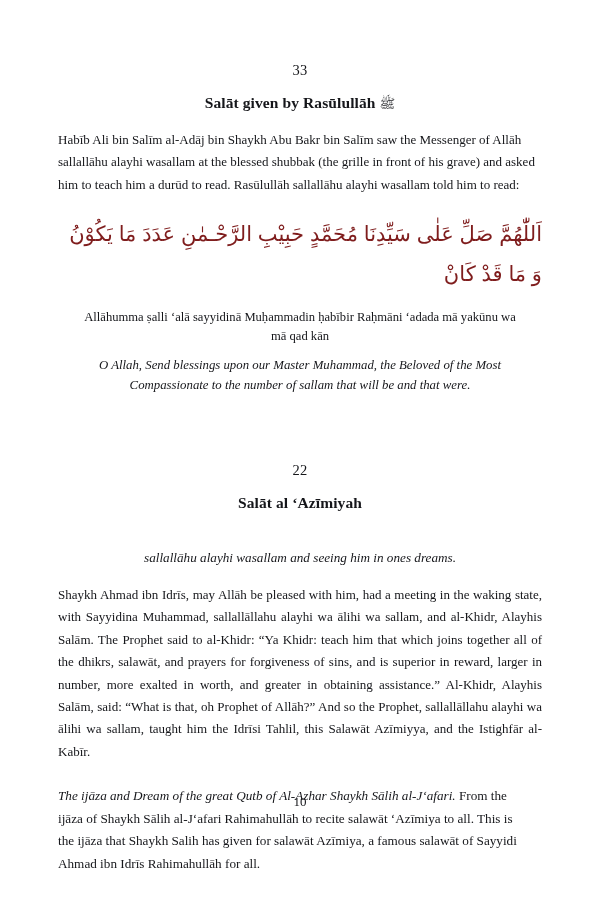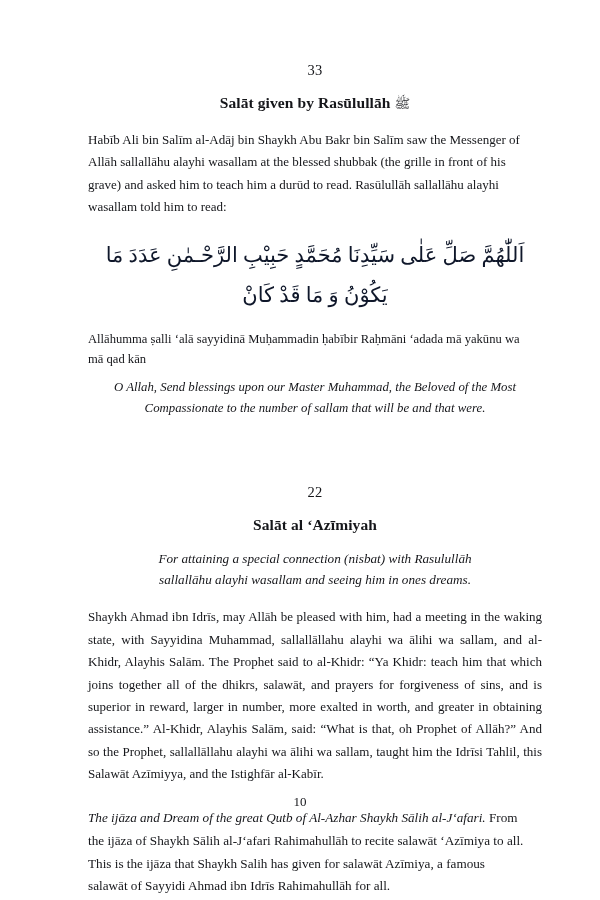--- a/index.html
+++ b/index.html
@@ -12,21 +12,21 @@
     background: #ffffff;
     font-family: "Liberation Serif", serif;
     color: #15161a;
     overflow: hidden;
   }
   .page {
     position: relative;
     width: 600px;
     height: 900px;
     box-sizing: border-box;
-    padding: 62px 58px 30px 88px;
+    padding: 62px 58px 30px 58px;
   }
   .section {
     width: 100%;
   }
   .num {
     text-align: center;
     font-size: 14.5px;
     font-weight: 400;
     letter-spacing: 0.2px;
     margin: 0 0 15px 0;
@@ -48,29 +48,29 @@
     line-height: 1.72;
     text-align: left;
     margin: 0 0 11px 0;
   }
   .body-para.justify {
     text-align: justify;
     text-justify: inter-word;
   }
   .arabic {
     direction: rtl;
-    text-align: center;
-    font-family: Liberation Serif, serif;
+    text-align: right;
+    font-family: Liberation Sans, sans-serif;
     font-size: 21px;
     line-height: 1.9;
     margin: 18px 0 14px 0;
-    color: #0f172a;
+    color: #7f1d1d;
   }
   .translit {
-    text-align: left;
+    text-align: center;
     font-size: 12.6px;
     line-height: 1.55;
     margin: 0 0 8px 0;
   }
   .meaning {
     text-align: center;
     font-style: italic;
     font-size: 12.8px;
     line-height: 1.6;
     margin: 0 0 4px 0;
@@ -130,21 +130,21 @@
       <span class="l2">Compassionate to the number of sallam that will be and that were.</span>
     </div>
   </div>
 
   <div class="gap-between"></div>
 
   <div class="section">
     <div class="num">22</div>
     <div class="sec-title">Salāt al ‘Azīmiyah</div>
     <div class="subtitle-italic">
-      <span>For attaining a special connection (nisbat) with Rasulullāh</span><br>
+      <br>
       <span>sallallāhu alayhi wasallam and seeing him in ones dreams.</span>
     </div>
     <p class="body-para justify">
       <span>Shaykh Ahmad ibn Idrīs, may Allāh be pleased with him, had a meeting in the waking state, with Sayyidina Muhammad, sallallāllahu alayhi wa ālihi wa sallam, and al-Khidr, Alayhis Salām. The Prophet said to al-Khidr: “Ya Khidr: teach him that which joins together all of the dhikrs, salawāt, and prayers for forgiveness of sins, and is superior in reward, larger in number, more exalted in worth, and greater in obtaining assistance.”   Al-Khidr, Alayhis Salām, said: “What is that, oh Prophet of Allāh?” And so the Prophet, sallallāllahu alayhi wa ālihi wa sallam, taught him the Idrīsi Tahlil,</span><span class="it"> this Salawāt Azīmiyya</span><span>, and the Istighfār al-Kabīr.</span>
     </p>
     <p class="ijaza">
       <span class="it">The ijāza and Dream of the great Qutb of Al-Azhar Shaykh Sālih al-J‘afari.</span><span> From the ijāza of Shaykh Sālih al-J‘afari Rahimahullāh to recite salawāt ‘Azīmiya to all.  This is the ijāza that Shaykh Salih has given for salawāt Azīmiya, a famous salawāt of Sayyidi Ahmad ibn Idrīs Rahimahullāh for all.</span>
     </p>
   </div>
 

